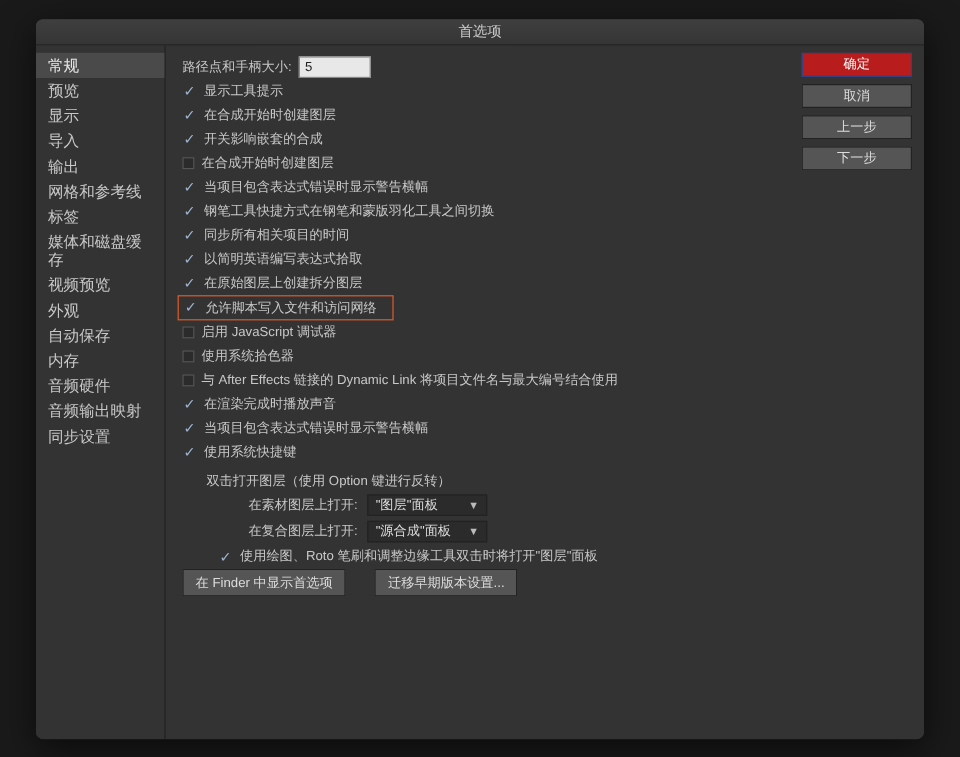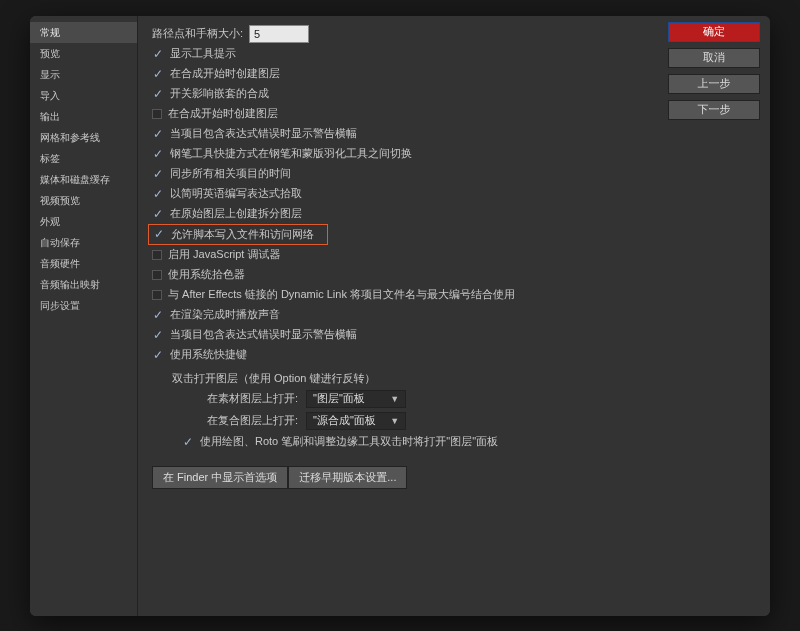--- a/index.html
+++ b/index.html
@@ -44,21 +44,21 @@
   .sidebar {
     width: 108px;
     background: #333333;
     border-right: 1px solid #222;
     padding-top: 6px;
     display: flex;
     flex-direction: column;
   }
   .sidebar-item {
     padding: 3px 10px;
-    font-size: 10px;
+    font-size: 13px;
     color: #c8c8c8;
     cursor: default;
     line-height: 15px;
   }
   .sidebar-item.selected {
     background: #4a4a4a;
     color: #e6e6e6;
   }
   .main {
     flex: 1;
@@ -149,22 +149,21 @@
     justify-content: space-between;
     font-size: 11px;
     color: #ddd;
   }
   .dropdown .arrow {
     font-size: 9px;
     color: #bbb;
   }
   .bottom-btns {
     display: flex;
-    gap: 0;
-    margin-top: 14px;
+    gap: 24px;
   }
   .btn2 {
     background: #555;
     border: 1px solid #222;
     color: #ddd;
     font-size: 11px;
     padding: 3px 10px;
     cursor: default;
   }
   .label-right {
@@ -176,33 +175,37 @@
     gap: 8px;
     padding: 2px 0;
     font-size: 11px;
     margin-left: 25px;
   }
 </style>
 </head>
 <body>
 
 <div class="window">
+  <div class="titlebar">
+    <span>首选项</span>
+  </div>
   <div class="body">
     <div class="sidebar" id="sidebar">
         <div class="sidebar-item selected">常规</div>
         <div class="sidebar-item">预览</div>
         <div class="sidebar-item">显示</div>
         <div class="sidebar-item">导入</div>
         <div class="sidebar-item">输出</div>
         <div class="sidebar-item">网格和参考线</div>
         <div class="sidebar-item">标签</div>
         <div class="sidebar-item">媒体和磁盘缓存</div>
         <div class="sidebar-item">视频预览</div>
         <div class="sidebar-item">外观</div>
         <div class="sidebar-item">自动保存</div>
+        <div class="sidebar-item">内存</div>
         <div class="sidebar-item">音频硬件</div>
         <div class="sidebar-item">音频输出映射</div>
         <div class="sidebar-item">同步设置</div>
       </div>
     <div class="main">
       <div class="row">
         <span class="label-right">路径点和手柄大小:</span>
         <span class="input-box">5</span>
       </div>
       <div id="options">

